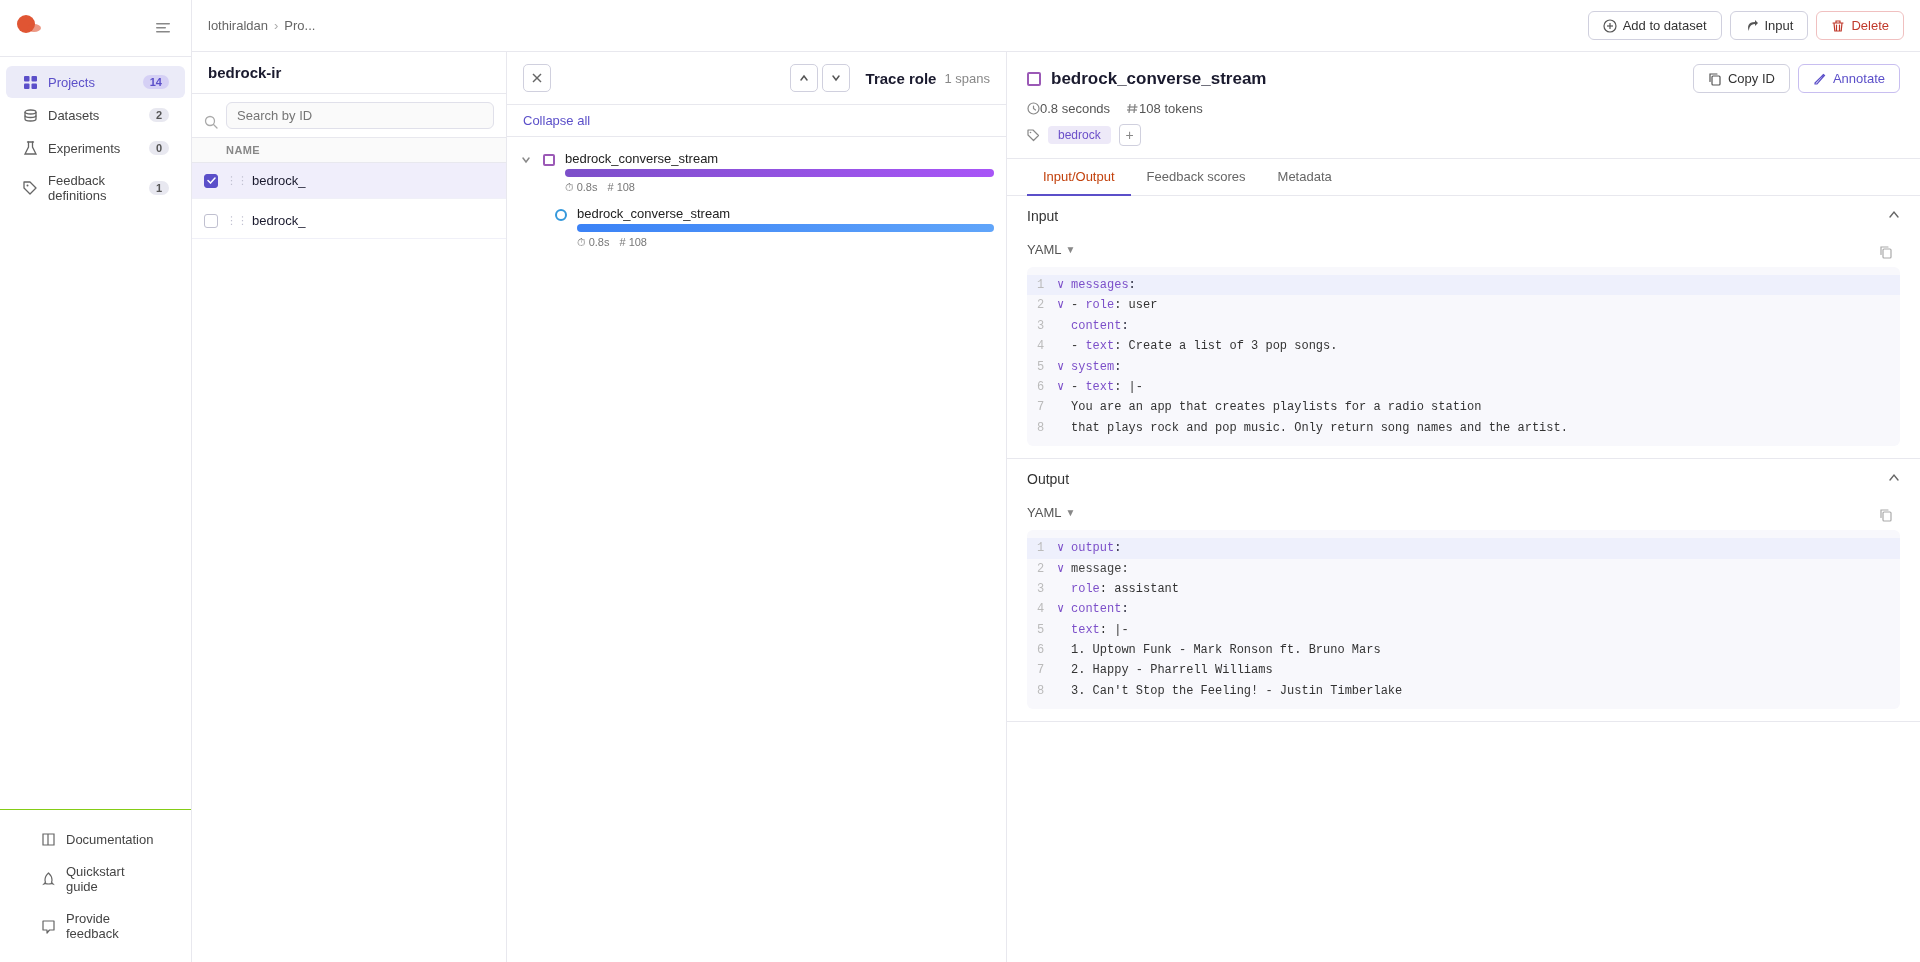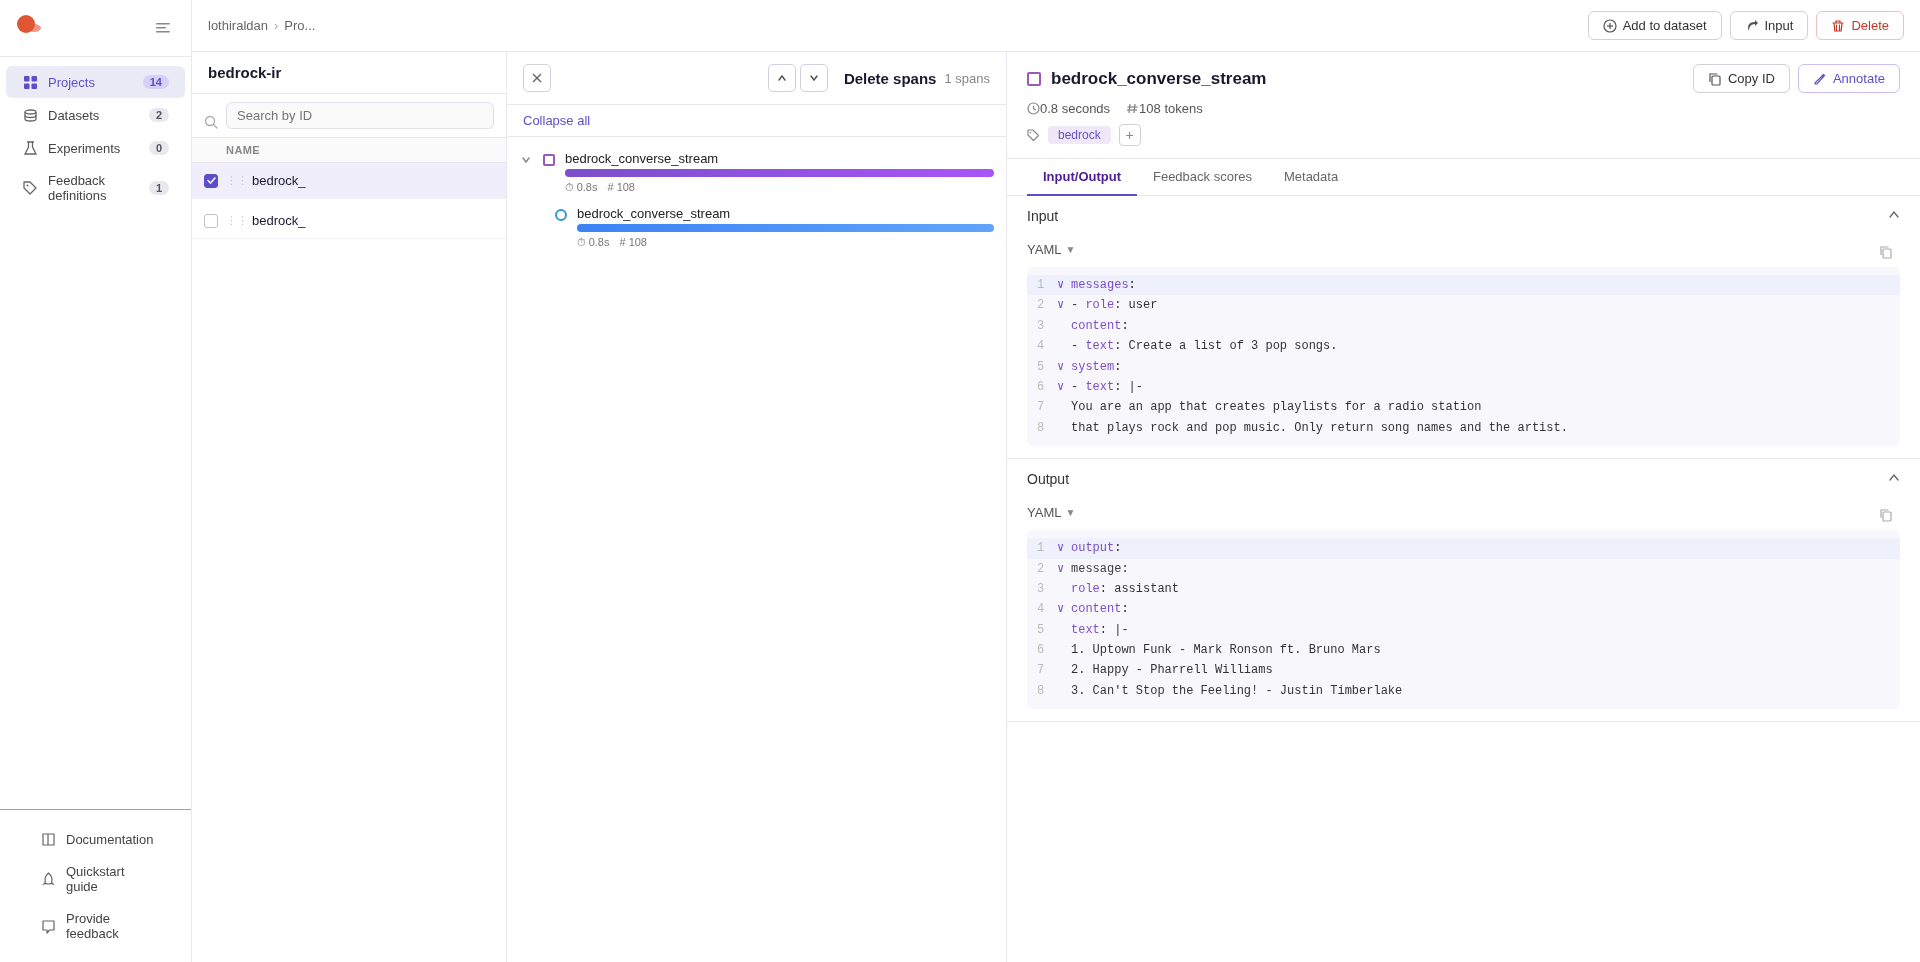--- a/index.html
+++ b/index.html
@@ -72,21 +72,21 @@
     .detail-icon-square { width: 14px; height: 14px; border: 2px solid #9b59b6; border-radius: 2px; background: transparent; flex-shrink: 0; }
     .detail-title { font-size: 17px; font-weight: 600; color: #1a1a2e; }
     .detail-actions { margin-left: auto; display: flex; gap: 8px; padding-left: 28px; }
     .detail-meta-row { display: flex; align-items: center; gap: 16px; margin-bottom: 8px; }
     .meta-item { display: flex; align-items: center; color: #555; font-size: 13px; }
     .tag-row { display: flex; align-items: center; gap: 8px; }
     .tag { background: #ede9f8; color: #6b4fc9; border-radius: 4px; padding: 2px 10px; font-size: 12px; font-weight: 500; }
     .add-tag { width: 22px; height: 22px; border: 1px solid #d0d0de; border-radius: 4px; display: flex; align-items: center; justify-content: center; cursor: pointer; color: #888; font-size: 14px; }
     .detail-tabs { display: flex; gap: 0; border-bottom: 1px solid #e8e8ee; padding: 0 20px; }
     .tab { padding: 10px 16px; font-size: 13px; cursor: pointer; color: #666; border-bottom: 2px solid transparent; margin-bottom: -1px; }
-    .tab.active { color: #4c1d95; border-bottom-color: #5b4fc9; font-weight: 700; }
+    .tab.active { color: #c2410c; border-bottom-color: #5b4fc9; font-weight: 400; }
     .detail-content { flex: 1; overflow-y: auto; }
     .section { border-bottom: 1px solid #e8e8ee; }
     .section-header { padding: 12px 20px; display: flex; align-items: center; justify-content: space-between; cursor: pointer; }
     .section-title { font-size: 14px; font-weight: 500; color: #333; }
     .section-toggle { color: #888; }
     .section-body { padding: 0 20px 12px 20px; }
     .yaml-selector { display: flex; align-items: center; gap: 4px; padding: 6px 0 10px 0; }
     .yaml-label { font-size: 13px; color: #555; font-weight: 500; }
     .yaml-arrow { color: #888; font-size: 10px; }
     .copy-btn { margin-left: auto; width: 28px; height: 28px; display: flex; align-items: center; justify-content: center; cursor: pointer; color: #aaa; border-radius: 4px; border: 1px solid transparent; }
@@ -287,21 +287,21 @@
             <svg width="10" height="10" viewBox="0 0 10 10">
                 <path d="M2 7l3-4 3 4" stroke="#555" stroke-width="1.5" fill="none" stroke-linecap="round"></path>
               </svg>
           </button>
           <button class="nav-btn">
             <svg width="10" height="10" viewBox="0 0 10 10">
                 <path d="M2 3l3 4 3-4" stroke="#555" stroke-width="1.5" fill="none" stroke-linecap="round"></path>
               </svg>
           </button>
         </div>
-        <span class="spans-title" style="margin-left: 8px;">Delete spans</span>
+        <span class="spans-title" style="margin-left: 8px;">Trace role</span>
         <span class="spans-subtitle">1 spans</span>
       </div>
       <div class="spans-toolbar">
         <button class="collapse-all">Collapse all</button>
       </div>
       <div class="spans-content">
 
         <div class="span-row">
           <div class="span-expand">
             <svg width="10" height="10" viewBox="0 0 10 10">

